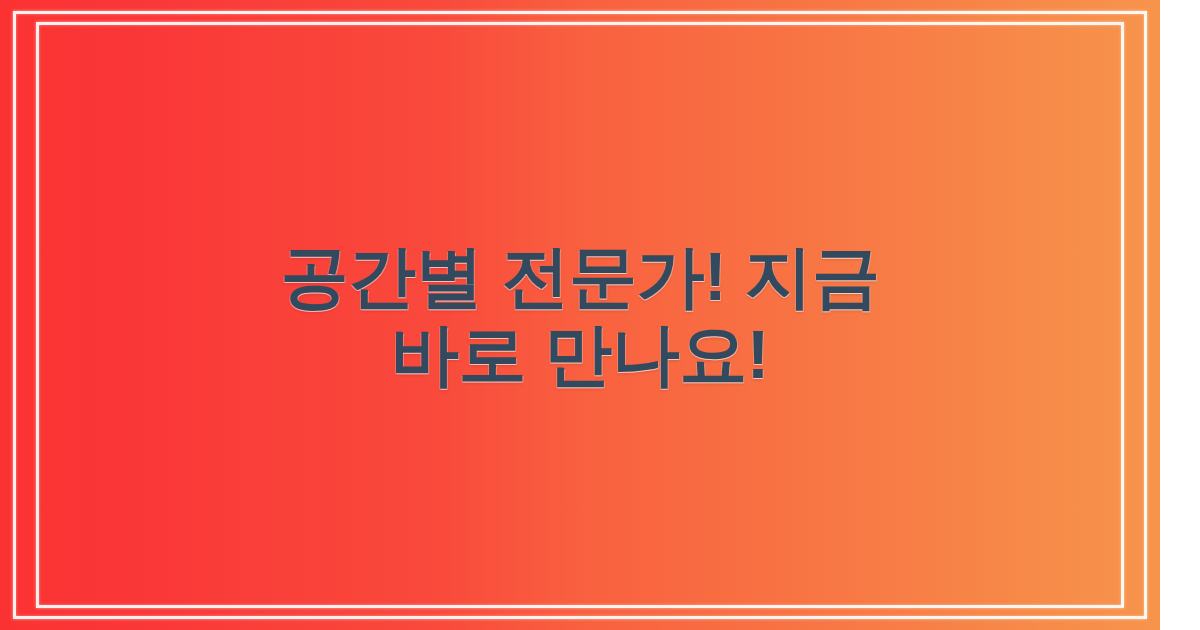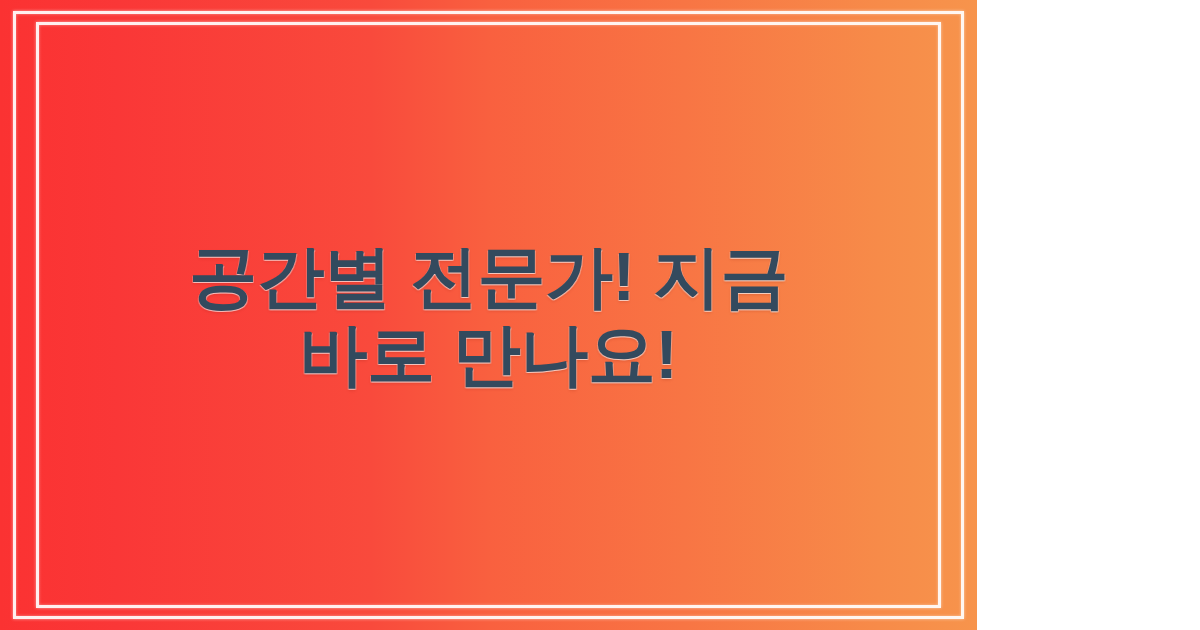--- a/index.html
+++ b/index.html
@@ -4,21 +4,21 @@
 <title>Banner</title>
 <style>
   html, body {
     margin: 0;
     padding: 0;
     background: #ffffff;
   }
 
   .banner {
     position: relative;
-    width: 977px;
+    width: 1160px;
     height: 630px;
     overflow: hidden;
     box-sizing: border-box;
     font-family: "Liberation Sans", "DejaVu Sans", sans-serif;
     background-color: #c4b5fd;
   }
 
   
   .banner-bg {
     position: absolute;

